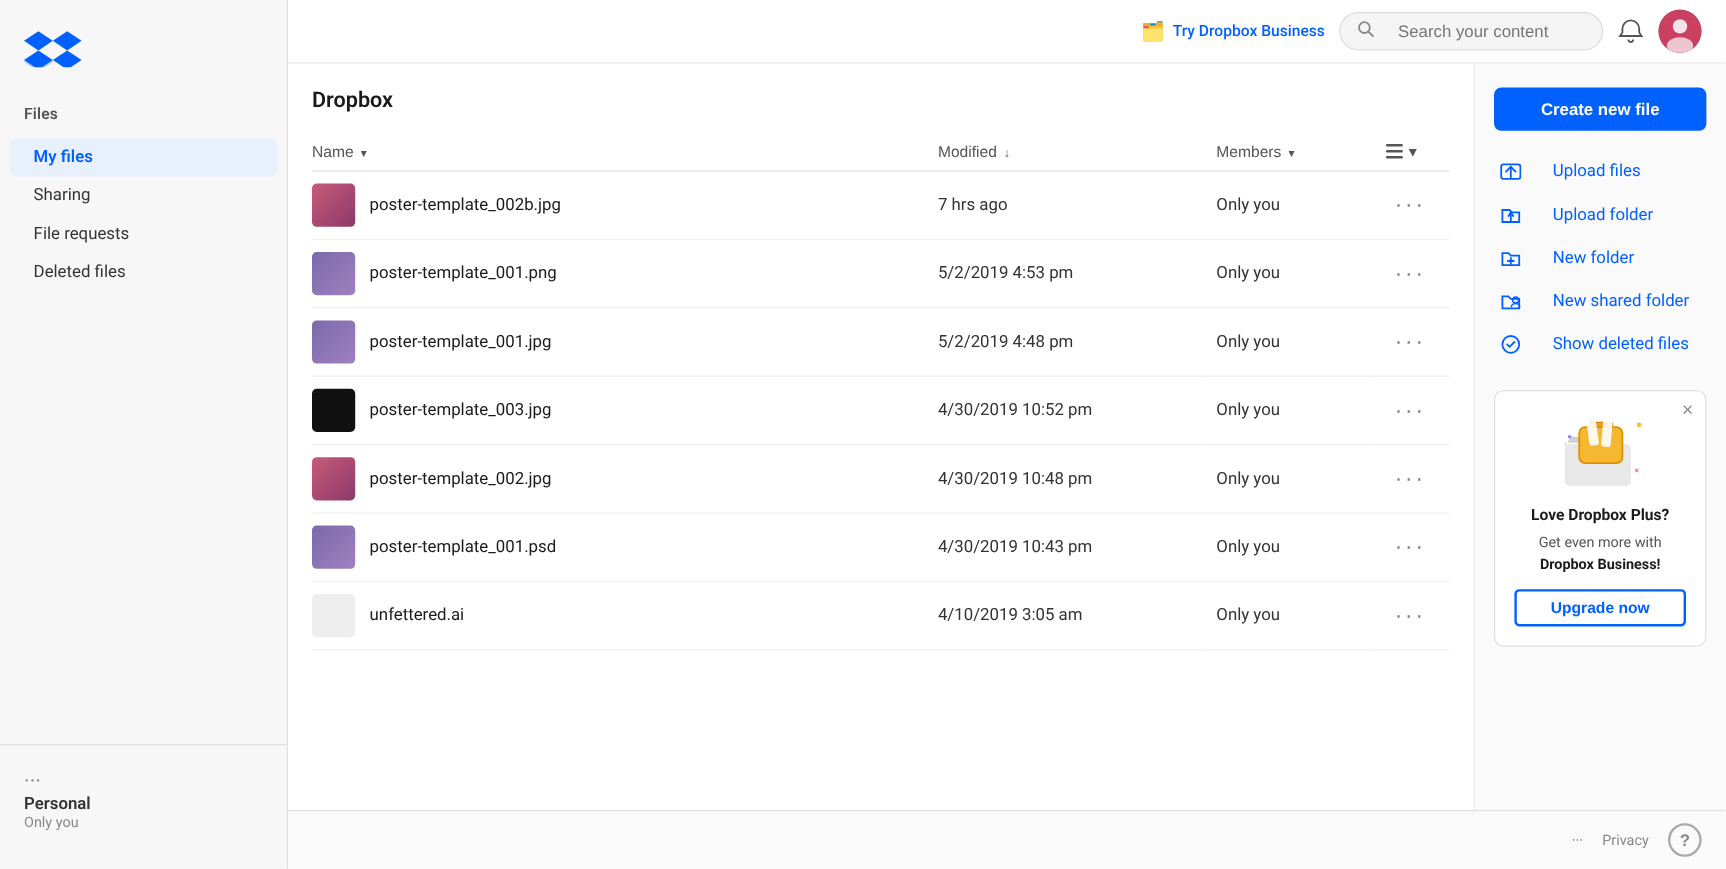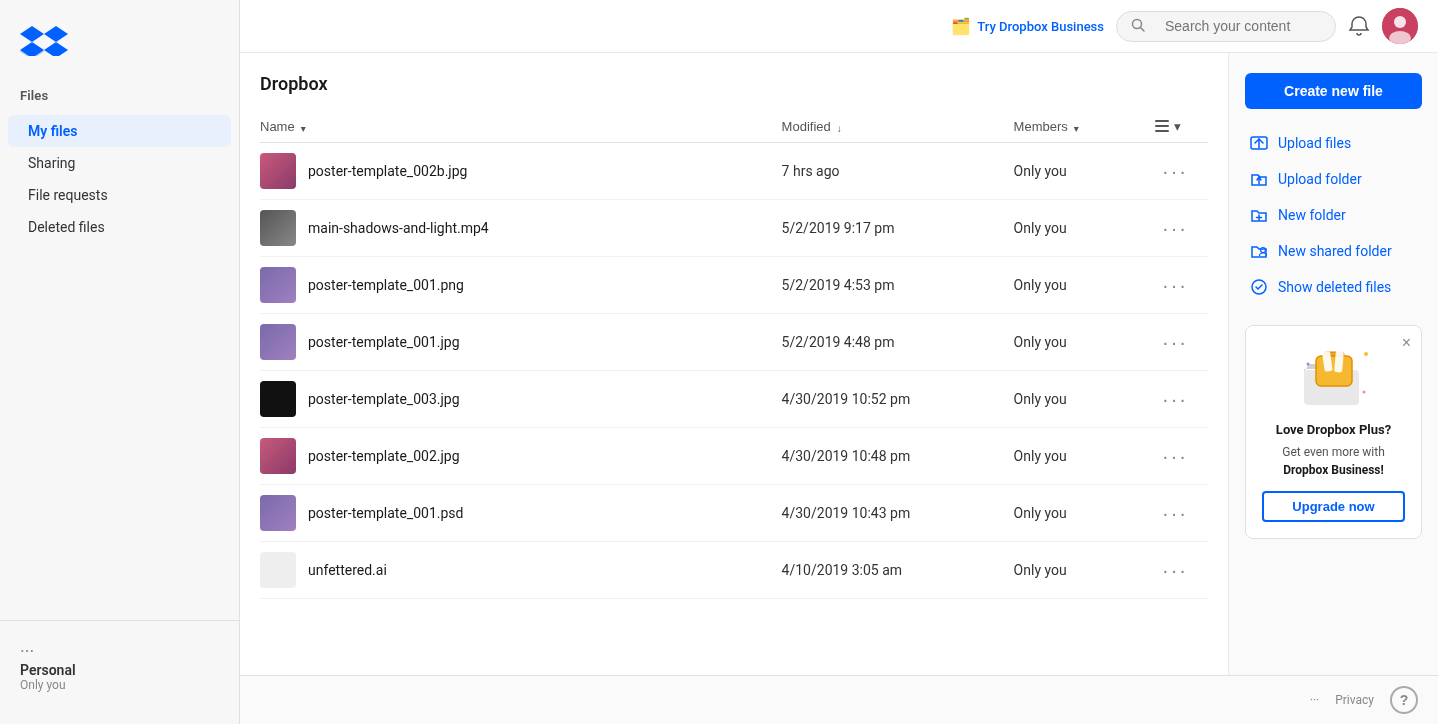--- a/index.html
+++ b/index.html
@@ -212,21 +212,21 @@
       font-size: 14px;
       font-weight: 600;
       cursor: pointer;
       width: 100%;
       margin-bottom: 16px;
       text-align: center;
     }
     .action-item {
       display: flex;
       align-items: center;
-      gap: 9px;
+      gap: 25px;
       padding: 8px 4px;
       font-size: 14px;
       color: #0061ff;
       cursor: pointer;
       border-radius: 4px;
     }
     .action-icon {
       width: 20px;
       height: 20px;
       flex-shrink: 0;
@@ -459,33 +459,20 @@
       </td>
       <td class="modified-cell">7 hrs ago</td>
       <td class="members-cell">Only you</td>
       <td>
         <button class="more-btn">···</button>
       </td>
     </tr>
             <tr>
       <td>
         <div class="file-name-cell">
-          <div class="file-thumb thumb-mainshadows"></div>
-          <span class="file-name-text">main-shadows-and-light.mp4</span>
-        </div>
-      </td>
-      <td class="modified-cell">5/2/2019 9:17 pm</td>
-      <td class="members-cell">Only you</td>
-      <td>
-        <button class="more-btn">···</button>
-      </td>
-    </tr>
-            <tr>
-      <td>
-        <div class="file-name-cell">
           <div class="file-thumb thumb-poster001png"></div>
           <span class="file-name-text">poster-template_001.png</span>
         </div>
       </td>
       <td class="modified-cell">5/2/2019 4:53 pm</td>
       <td class="members-cell">Only you</td>
       <td>
         <button class="more-btn">···</button>
       </td>
     </tr>

